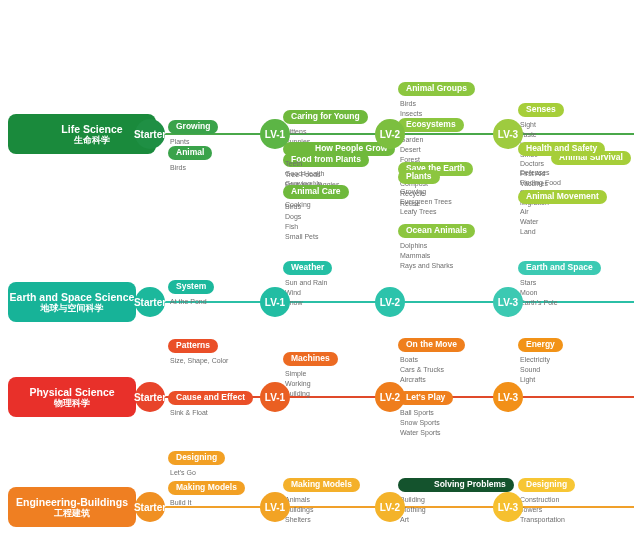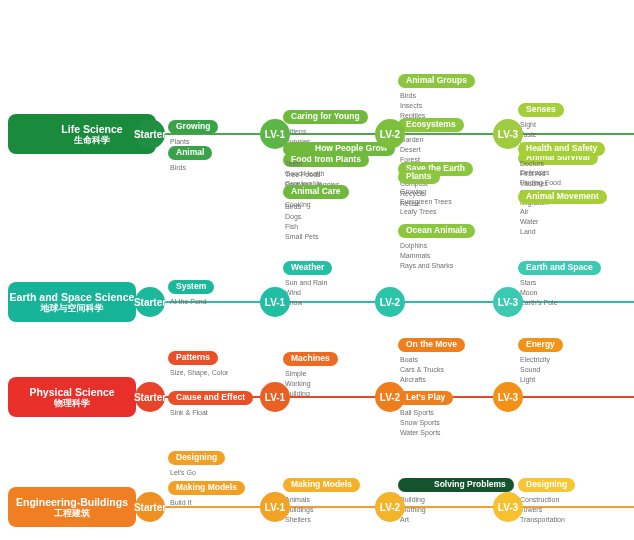--- a/index.html
+++ b/index.html
@@ -131,21 +131,21 @@
           <div>Good Health</div>
           <div>Growing Up</div>
         </div></div>
       <div class="group" style="left: 283px; top: 115px;"><span class="pill" style="background: rgb(111, 185, 60);">Animal Care</span><div class="topics">
           <div>Birds</div>
           <div>Dogs</div>
           <div>Fish</div>
           <div>Small Pets</div>
         </div></div>
       <div class="node" style="left: 390px; background: rgb(124, 191, 63);">LV-2</div>
-      <div class="group" style="left: 398px; top: 4px;"><span class="pill" style="background: rgb(140, 198, 63);">Animal Groups</span><div class="topics">
+      <div class="group" style="left: 398px; top: 12px;"><span class="pill" style="background: rgb(140, 198, 63);">Animal Groups</span><div class="topics">
           <div>Birds</div>
           <div>Insects</div>
           <div>Reptiles</div>
         </div></div>
       <div class="group" style="left: 398px; top: 48px;"><span class="pill" style="background: rgb(140, 198, 63);">Ecosystems</span><div class="topics">
           <div>Garden</div>
           <div>Desert</div>
           <div>Forest</div>
         </div></div>
       <div class="group" style="left: 398px; top: 92px;"><span class="pill" style="background: rgb(140, 198, 63);">Save the Earth</span><div class="topics">
@@ -163,21 +163,21 @@
           <div>Mammals</div>
           <div>Rays and Sharks</div>
         </div></div>
       <div class="node" style="left: 508px; background: rgb(158, 203, 63);">LV-3</div>
       <div class="group" style="left: 518px; top: 33px;"><span class="pill" style="background: rgb(166, 206, 57);">Senses</span><div class="topics">
           <div>Sight</div>
           <div>Taste</div>
           <div>Hearing</div>
           <div>Smell</div>
         </div></div>
-      <div class="group" style="left: 518px; top: 81px;"><span class="pill" style="background: rgb(166, 206, 57);">Animal Survival</span><div class="topics">
+      <div class="group" style="left: 518px; top: 81px;"><span class="pill" style="background: rgb(166, 206, 57); margin-left: 33px;">Animal Survival</span><div class="topics">
           <div>Defenses</div>
           <div>Finding Food</div>
           <div>Shelter</div>
           <div>Migration</div>
         </div></div>
       <div class="group" style="left: 518px; top: 72px;"><span class="pill" style="background: rgb(166, 206, 57);">Health and Safety</span><div class="topics">
           <div>Doctors</div>
           <div>First Aid</div>
           <div>Vaccines</div>
           <div>Fire Safety</div>
@@ -212,21 +212,21 @@
           <div>Earth's Pole</div>
         </div></div>
     </div>
     <div class="track" style="top: 328px;">
       <div class="spine" style="background: rgb(224, 74, 42);"></div>
       <div class="subject-block" style="background: rgb(232, 48, 42);">
         <div class="subject-en">Physical Science</div>
         <div class="subject-zh">物理科学</div>
       </div>
       <div class="node" style="left: 150px; background: rgb(232, 68, 42);">Starter</div>
-      <div class="group" style="left: 168px; top: 18px;"><span class="pill" style="background: rgb(234, 79, 40);">Patterns</span><div class="topics">
+      <div class="group" style="left: 168px; top: 6px;"><span class="pill" style="background: rgb(234, 79, 40);">Patterns</span><div class="topics">
           <div>Size, Shape, Color</div>
         </div></div>
       <div class="group" style="left: 168px; top: 58px;"><span class="pill" style="background: rgb(234, 79, 40);">Cause and Effect</span><div class="topics">
           <div>Sink &amp; Float</div>
         </div></div>
       <div class="node" style="left: 275px; background: rgb(234, 95, 34);">LV-1</div>
       <div class="group" style="left: 283px; top: 19px;"><span class="pill" style="background: rgb(236, 106, 34);">Machines</span><div class="topics">
           <div>Simple</div>
           <div>Working</div>
           <div>Building</div>

